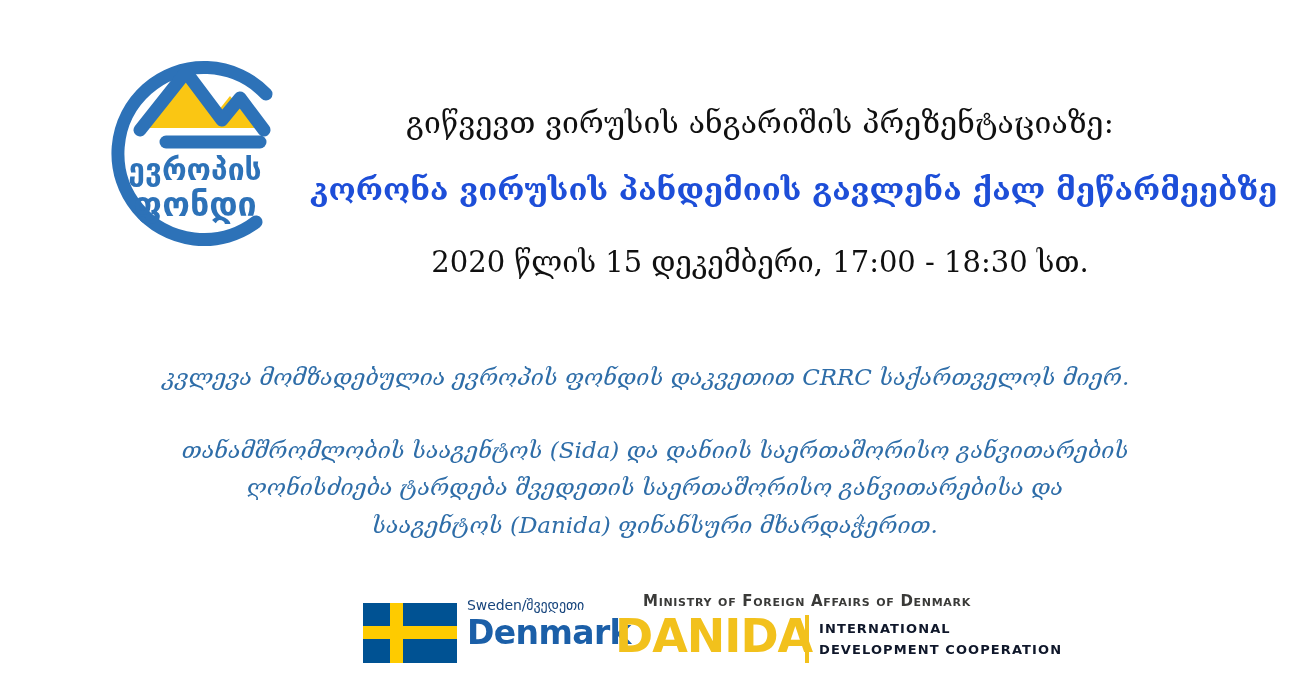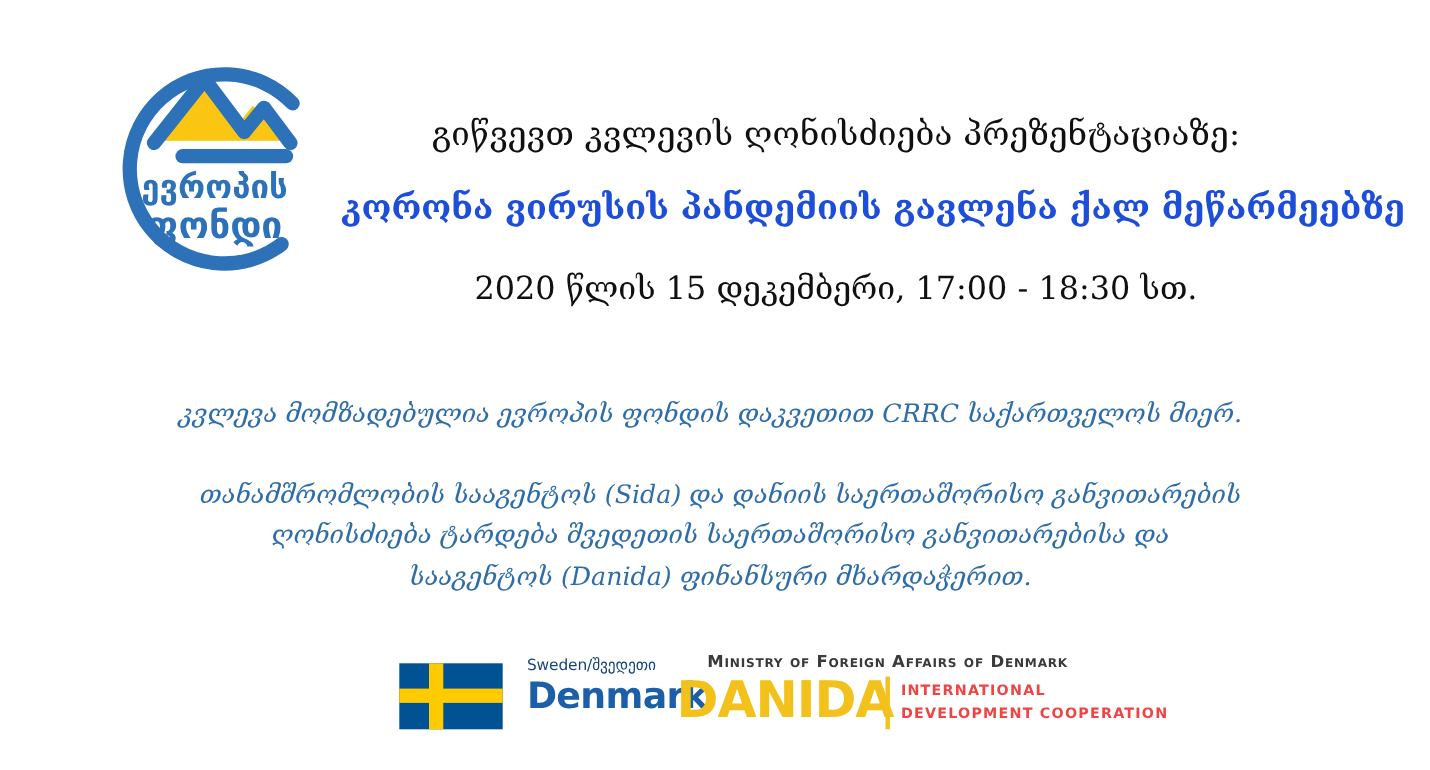--- a/index.html
+++ b/index.html
@@ -130,21 +130,21 @@
     background: #FECB00;
   }
   .se-flag .bar-v {
     position: absolute;
     left: 27px; top: 0;
     width: 13px; height: 60px;
     background: #FECB00;
   }
   .se-text {
     position: absolute;
-    left: 116px;
+    left: 104px;
     top: 4px;
     width: 120px;
   }
   .se-small {
     font-family: "DejaVu Sans", "Liberation Sans", sans-serif;
     font-size: 14px;
     color: #16447C;
     letter-spacing: -0.1px;
     white-space: nowrap;
     line-height: 1.1;
@@ -207,21 +207,21 @@
   .dk-sub {
     position: absolute;
     left: 204px;
     top: 3px;
   }
   .dk-sub-line {
     font-family: "DejaVu Sans", "Liberation Sans", sans-serif;
     font-size: 13px;
     font-weight: bold;
     letter-spacing: 1.1px;
-    color: #ef4444;
+    color: #0f172a;
     white-space: nowrap;
     line-height: 1.65;
   }
 </style>
 </head>
 <body>
 
 <div id="poster">
 
   <div class="logo-block">
@@ -237,21 +237,21 @@
       <polyline points="52,96 98,38 134,86 152,64 176,96" fill="none" stroke="#2D72B8" stroke-width="13" stroke-linecap="round" stroke-linejoin="round"></polyline>
 
       <line x1="78" y1="108" x2="172" y2="108" stroke="#2D72B8" stroke-width="13" stroke-linecap="round"></line>
 
       <text x="107" y="146" text-anchor="middle" font-family="DejaVu Sans, Liberation Sans, sans-serif" font-size="30" font-weight="bold" fill="#2D72B8">ევროპის</text>
       <text x="107" y="182" text-anchor="middle" font-family="DejaVu Sans, Liberation Sans, sans-serif" font-size="34" font-weight="bold" fill="#2D72B8">ფონდი</text>
     </svg>
   </div>
 
   <div class="heading-area">
-    <div class="line-invite">გიწვევთ კვლევის ღონისძიება  პრეზენტაციაზე:</div>
+    <div class="line-invite">გიწვევთ ვირუსის ანგარიშის  პრეზენტაციაზე:</div>
     <div class="line-title">კორონა ვირუსის პანდემიის გავლენა ქალ მეწარმეებზე</div>
     <div class="line-date">2020 წლის 15 დეკემბერი, 17:00 -  18:30 სთ.</div>
   </div>
 
   <div class="credit-area">
     <div class="credit-line">კვლევა მომზადებულია ევროპის ფონდის დაკვეთით CRRC საქართველოს მიერ.</div>
   </div>
 
   <div class="funding-area">
     <div class="funding-line">თანამშრომლობის სააგენტოს (Sida) და დანიის საერთაშორისო განვითარების</div>

